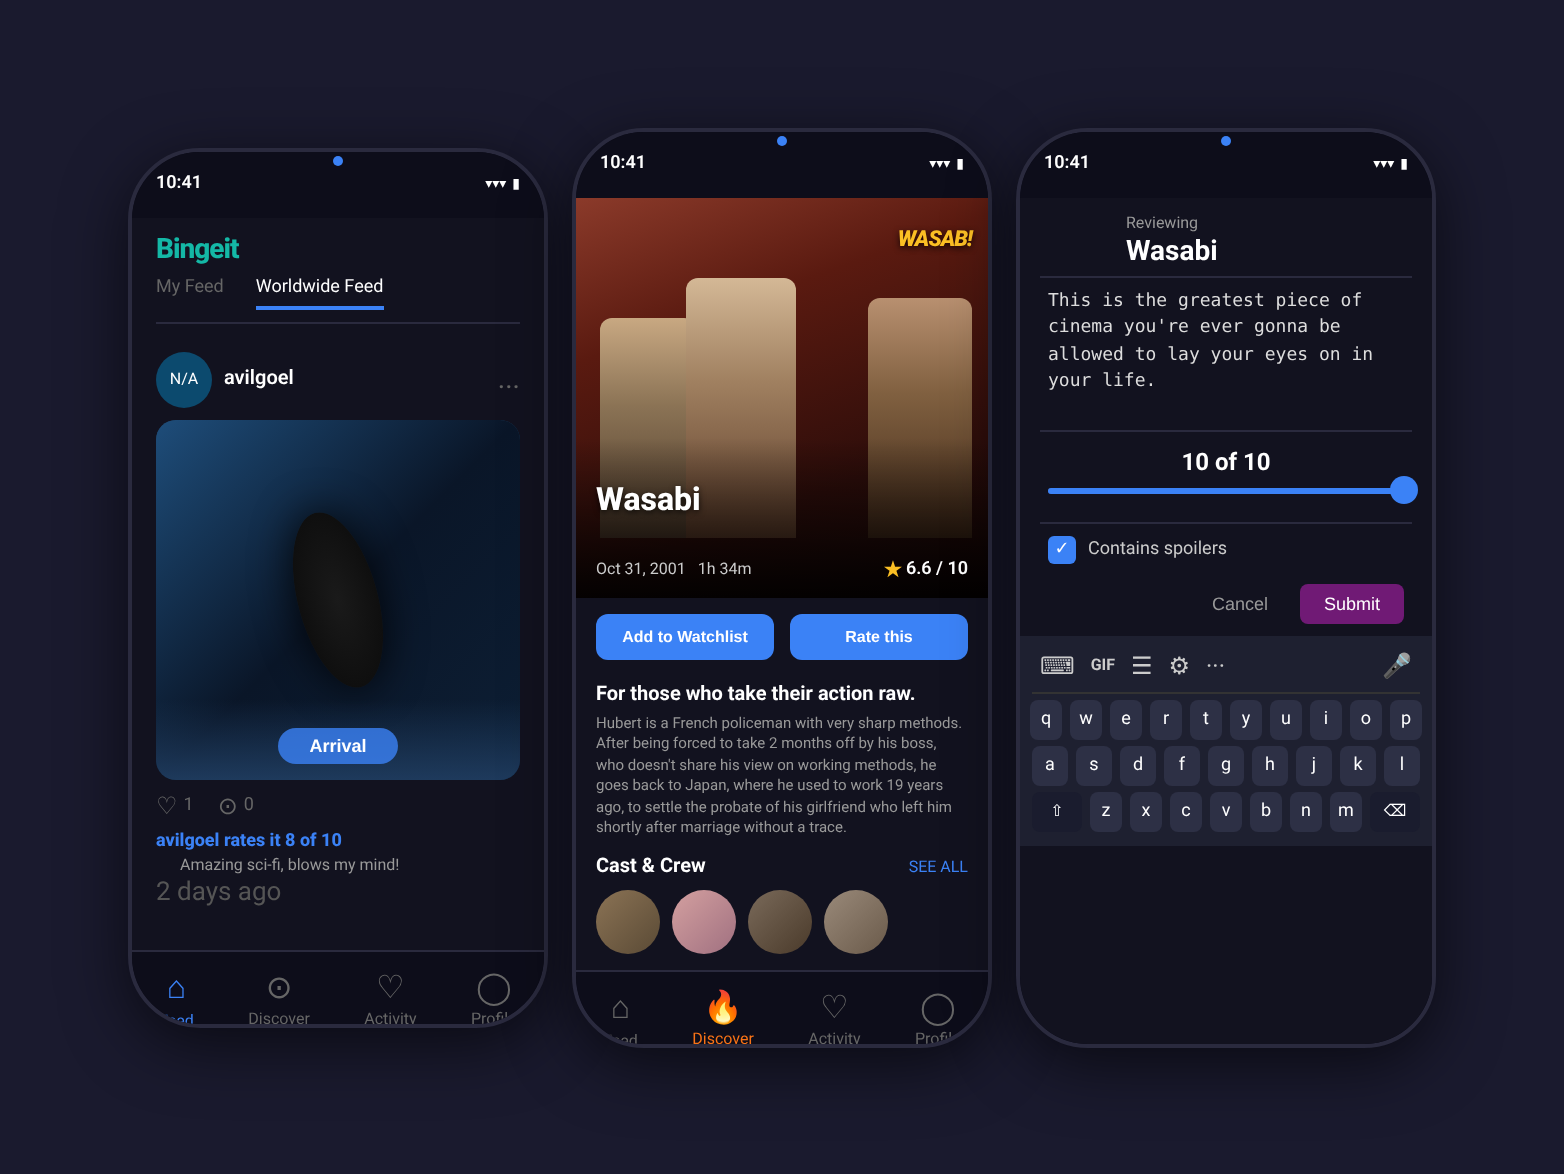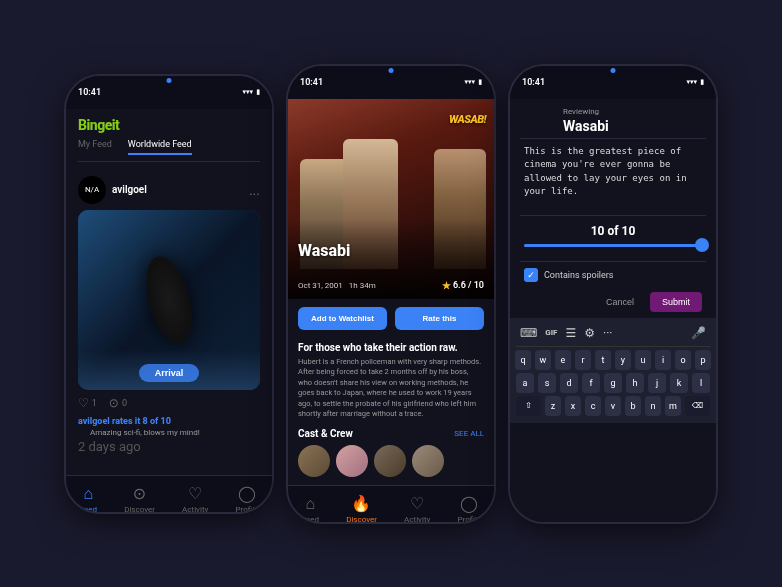--- a/index.html
+++ b/index.html
@@ -108,21 +108,21 @@
     .nav-item.active-orange .nav-label { color: #f97316; }
 
     
     .phone1-header {
       background: #12121f;
       padding: 8px 12px;
     }
     .app-logo {
       font-size: 14px;
       font-weight: 800;
-      color: #84cc16;
+      color: #14b8a6;
       letter-spacing: -0.5px;
     }
     .feed-tabs {
       display: flex;
       gap: 16px;
       margin-top: 6px;
       border-bottom: 1px solid #2a2a3e;
       padding-bottom: 6px;
     }
     .feed-tab {
@@ -138,21 +138,21 @@
 
     .user-row {
       display: flex;
       align-items: center;
       justify-content: space-between;
       padding: 6px 12px;
     }
     .user-avatar {
       width: 28px;
       height: 28px;
-      background: #000000;
+      background: #0c4a6e;
       border-radius: 50%;
       display: flex;
       align-items: center;
       justify-content: center;
       font-size: 8px;
       color: #fff;
     }
     .username {
       font-size: 10px;
       color: #fff;

